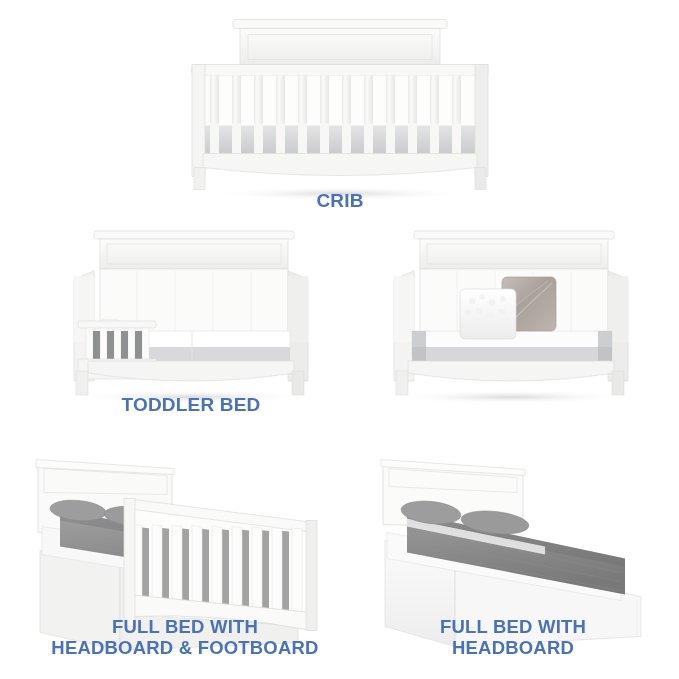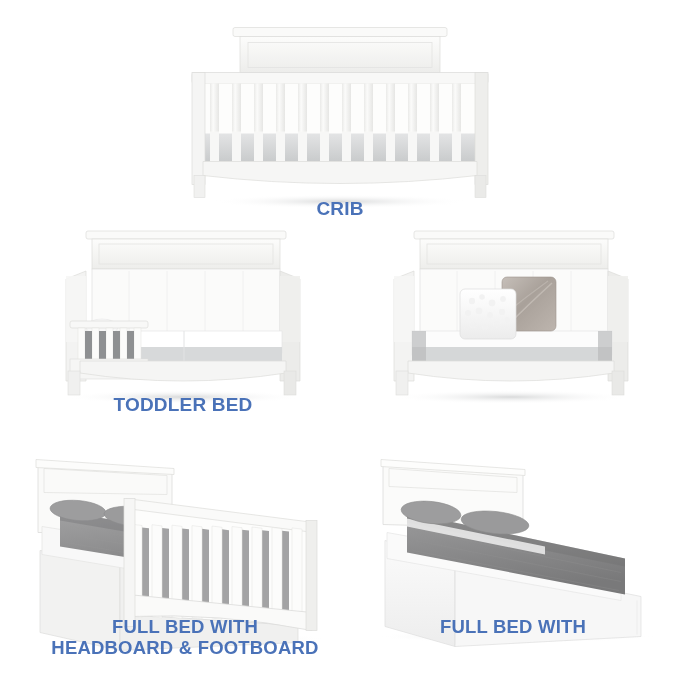--- a/index.html
+++ b/index.html
@@ -39,22 +39,22 @@
     width: 100%;
     text-align: center;
     color: #4a72b8;
     font-weight: bold;
     letter-spacing: 0.2px;
     line-height: 1.16;
     font-family: "Liberation Sans", sans-serif;
   }
 
   
-  .cell-crib      { left: 170px; top: 14px;   width: 340px; height: 208px; }
-  .cell-toddler   { left: 28px;  top: 212px; width: 310px; height: 218px; }
+  .cell-crib      { left: 170px; top: 6px;   width: 340px; height: 208px; }
+  .cell-toddler   { left: 36px;  top: 212px; width: 310px; height: 218px; }
   .cell-daybed    { left: 356px; top: 212px; width: 310px; height: 218px; }
   .cell-fullhf    { left: 20px;  top: 428px; width: 330px; height: 248px; }
   .cell-fullh     { left: 355px; top: 428px; width: 316px; height: 248px; }
 
   .cap-crib     { top: 184px; font-size: 19px; }
   .cap-toddler  { top: 182px; font-size: 19px; }
   .cap-daybed   { top: 182px; font-size: 19px; }
   .cap-fullhf   { top: 188px; font-size: 18.5px; }
   .cap-fullh    { top: 188px; font-size: 18.5px; }
 
@@ -360,16 +360,17 @@
       </g>
       <path d="M52 64 L190 92 L190 100 L52 72 Z" fill="#eeeeee" opacity="0.85"></path>
 
       <g>
         <ellipse cx="76" cy="58" rx="30" ry="11" fill="#9d9d9e" stroke="#8b8b8c" stroke-width="0.6" transform="rotate(6 76 58)"></ellipse>
         <ellipse cx="140" cy="68" rx="34" ry="11" fill="#9a9a9b" stroke="#8b8b8c" stroke-width="0.6" transform="rotate(6 140 68)"></ellipse>
       </g>
     </svg>
     <div class="caption cap-fullh">
       <span>FULL BED WITH</span><br>
+      <span>HEADBOARD</span>
     </div>
   </div>
 
 </div>
 
 </body></html>

